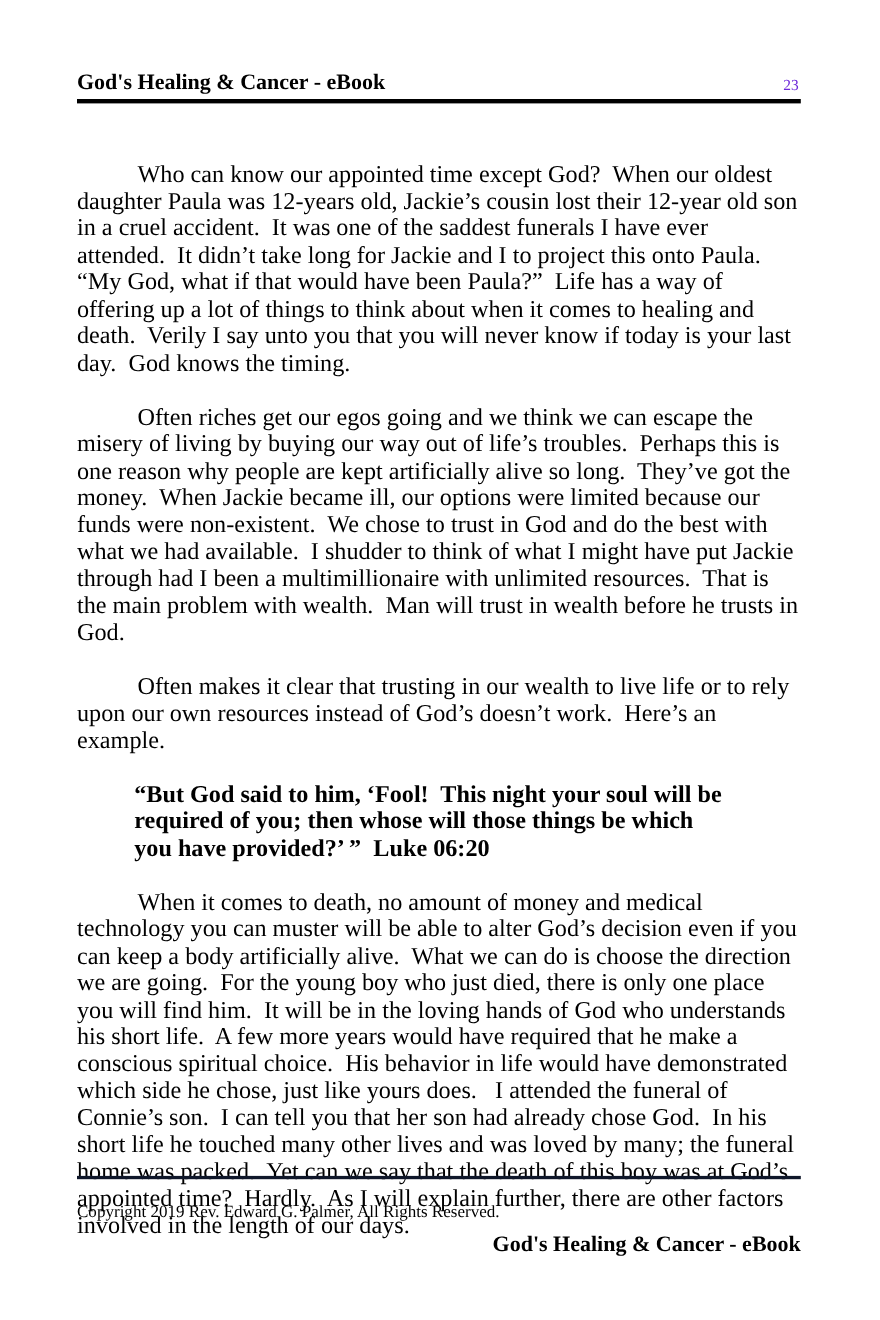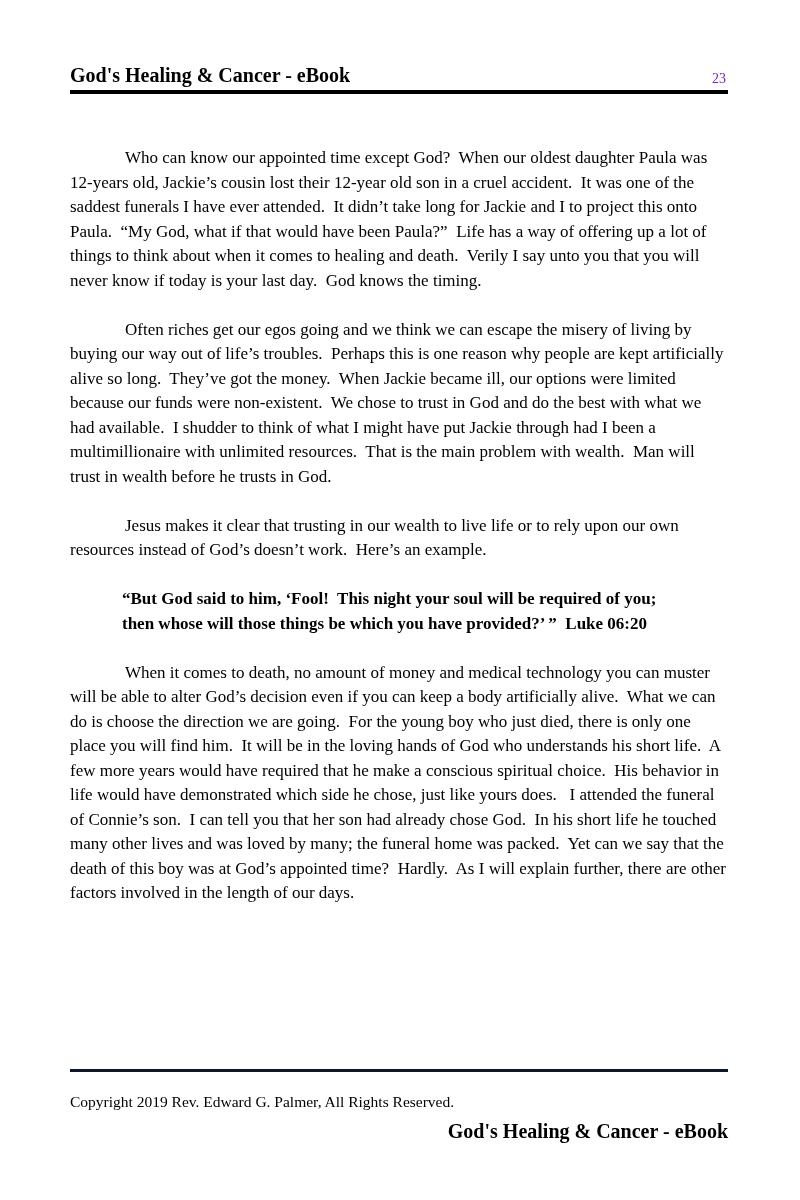--- a/index.html
+++ b/index.html
@@ -37,21 +37,21 @@
     font-size: 20px;
     font-weight: bold;
     line-height: 26px;
     margin: 0;
   }
   .content {
     position: absolute;
     top: 146px;
     left: 70px;
     right: 72px;
-    font-size: 17px;
+    font-size: 22px;
     line-height: 24.5px;
     text-align: left;
   }
   .content p.body-par {
     margin: 0 0 24.5px 0;
     text-indent: 55px;
     white-space: pre-wrap;
   }
   .content blockquote.scripture {
     margin: 0 70px 24.5px 52px;
@@ -85,21 +85,21 @@
 
   <div class="page-number">23</div>
 
   <div class="page-header">
     <h1 class="title">God's Healing &amp; Cancer - eBook</h1>
   </div>
 
   <div class="content">
     <p class="body-par">Who can know our appointed time except God?  When our oldest daughter Paula was 12-years old, Jackie’s cousin lost their 12-year old son in a cruel accident.  It was one of the saddest funerals I have ever attended.  It didn’t take long for Jackie and I to project this onto Paula.  “My God, what if that would have been Paula?”  Life has a way of offering up a lot of things to think about when it comes to healing and death.  Verily I say unto you that you will never know if today is your last day.  God knows the timing.</p>
     <p class="body-par">Often riches get our egos going and we think we can escape the misery of living by buying our way out of life’s troubles.  Perhaps this is one reason why people are kept artificially alive so long.  They’ve got the money.  When Jackie became ill, our options were limited because our funds were non-existent.  We chose to trust in God and do the best with what we had available.  I shudder to think of what I might have put Jackie through had I been a multimillionaire with unlimited resources.  That is the main problem with wealth.  Man will trust in wealth before he trusts in God.</p>
-    <p class="body-par">Jesus makes it clear that trusting in our wealth to live life or to rely upon our own resources instead of God’s doesn’t work.  Here’s an example.</p>
+    <p class="body-par">Often makes it clear that trusting in our wealth to live life or to rely upon our own resources instead of God’s doesn’t work.  Here’s an example.</p>
     <blockquote class="scripture">“But God said to him, ‘Fool!  This night your soul will be required of you; then whose will those things be which you have provided?’ ”  Luke 06:20</blockquote>
     <p class="body-par">When it comes to death, no amount of money and medical technology you can muster will be able to alter God’s decision even if you can keep a body artificially alive.  What we can do is choose the direction we are going.  For the young boy who just died, there is only one place you will find him.  It will be in the loving hands of God who understands his short life.  A few more years would have required that he make a conscious spiritual choice.  His behavior in life would have demonstrated which side he chose, just like yours does.   I attended the funeral of Connie’s son.  I can tell you that her son had already chose God.  In his short life he touched many other lives and was loved by many; the funeral home was packed.  Yet can we say that the death of this boy was at God’s appointed time?  Hardly.  As I will explain further, there are other factors involved in the length of our days.</p>
   </div>
 
   <div class="page-footer">
     <div class="copyright">Copyright 2019 Rev. Edward G. Palmer, All Rights Reserved.</div>
     <div class="footer-title">God's Healing &amp; Cancer - eBook</div>
   </div>
 
 </div>

